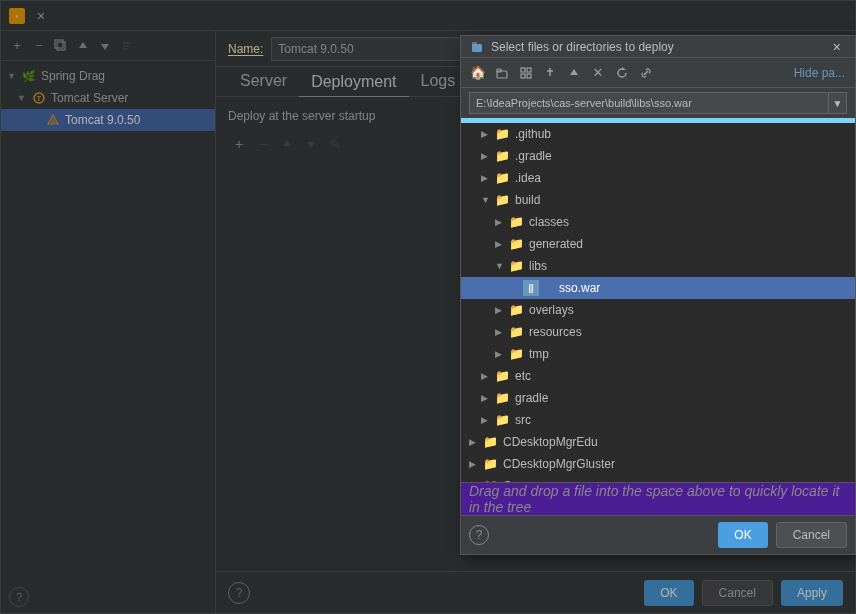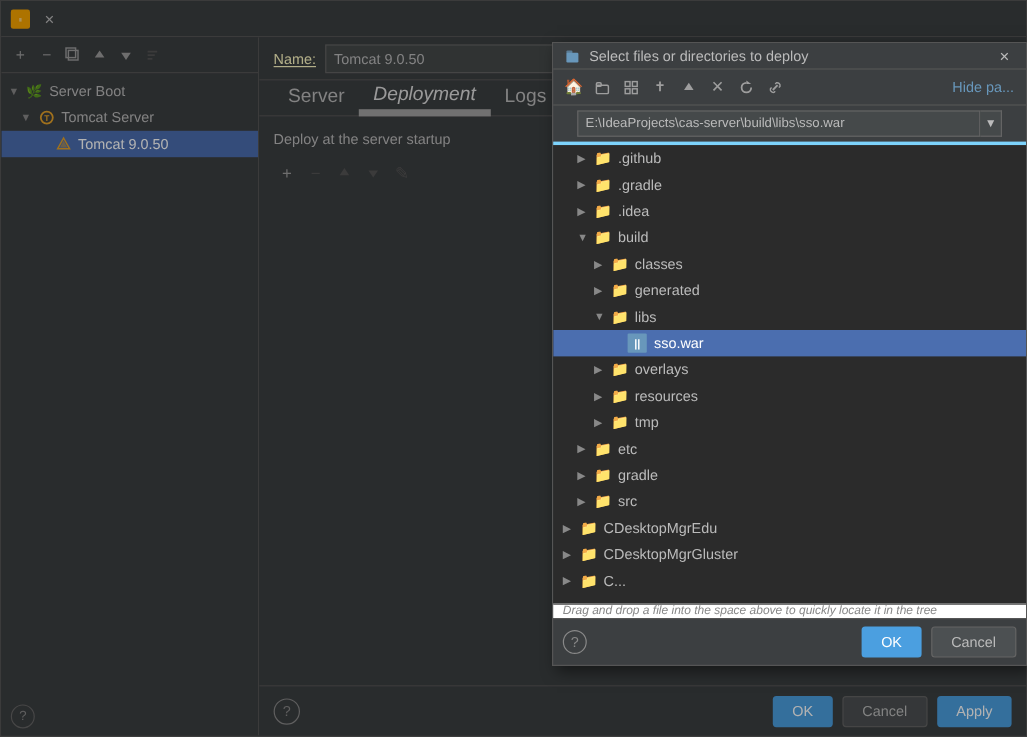--- a/index.html
+++ b/index.html
@@ -199,22 +199,21 @@
       display: flex;
       align-items: center;
       color: #bbb;
       cursor: pointer;
       border-bottom: 2px solid transparent;
       font-size: 16px;
       height: 30px;
     }
     .tab.active {
       color: #ddd;
-      border-bottom: 6px solid #a3a3a3;
-      font-style: italic;
+      border-bottom: 1px solid #a3a3a3;
     }
 
     .panel-content {
       flex: 1;
       padding: 12px;
       overflow-y: auto;
     }
 
     .deploy-title {
       color: #bbb;
@@ -372,22 +371,22 @@
 
     .hide-panel-btn {
       margin-left: auto;
       color: #6897bb;
       cursor: pointer;
       font-size: 12px;
       padding: 2px 4px;
     }
 
     .path-bar {
-      padding: 4px 20px;
-      border-bottom: 3px solid #7dd3fc;
+      padding: 4px 8px;
+      border-bottom: 5px solid #7dd3fc;
       display: flex;
       align-items: center;
     }
 
     .path-input {
       flex: 1;
       background: #45494a;
       border: 1px solid #646464;
       color: #bbb;
       padding: 2px 6px;
@@ -462,23 +461,23 @@
       color: white;
       border-radius: 1px;
     }
 
     .indent-1 { padding-left: 20px; }
     .indent-2 { padding-left: 34px; }
     .indent-3 { padding-left: 48px; }
 
     .drag-hint {
       padding: 0 8px;
-      font-size: 10px;
+      font-size: 14px;
       color: #888;
-      background: #ffffff;
+      background: #4c1d95;
       border-top: 1px solid #555;
       font-style: italic;
     }
 
     .dialog-bottom {
       display: flex;
       align-items: center;
       padding: 6px 8px;
       border-top: 1px solid #555;
       gap: 8px;
@@ -548,21 +547,21 @@
             <line x1="2" y1="9" x2="6" y2="9" stroke="#555" stroke-width="1.5"></line>
           </svg>
         </button>
       </div>
 
       <div class="sidebar-tree">
 
         <div class="tree-item" style="padding-left: 6px;">
           <span class="arrow">▼</span>
           <span class="tree-icon spring-icon">🌿</span>
-          <span>Server Boot</span>
+          <span>Spring Drag</span>
         </div>
 
         <div class="tree-item" style="padding-left: 16px;">
           <span class="arrow">▼</span>
           <span class="tree-icon tomcat-icon">
             <svg width="14" height="14" viewBox="0 0 14 14">
               <circle cx="7" cy="7" r="5" fill="none" stroke="#e5a22a" stroke-width="1.5"></circle>
               <text x="7" y="10" text-anchor="middle" fill="#e5a22a" font-size="7" font-weight="bold">T</text>
             </svg>
           </span>
@@ -733,21 +732,21 @@
 
       <div class="dialog-tree-item indent-2">
         <span class="tree-arrow">▼</span>
         <span class="folder-icon">📁</span>
         <span>libs</span>
       </div>
 
       <div class="dialog-tree-item selected indent-3">
         <span class="tree-arrow" style="width:14px;"></span>
         <span class="war-icon">||</span>
-        <span style="margin-left:2px;">sso.war</span>
+        <span style="margin-left:16px;">sso.war</span>
       </div>
 
       <div class="dialog-tree-item indent-2">
         <span class="tree-arrow">▶</span>
         <span class="folder-icon">📁</span>
         <span>overlays</span>
       </div>
 
       <div class="dialog-tree-item indent-2">
         <span class="tree-arrow">▶</span>

